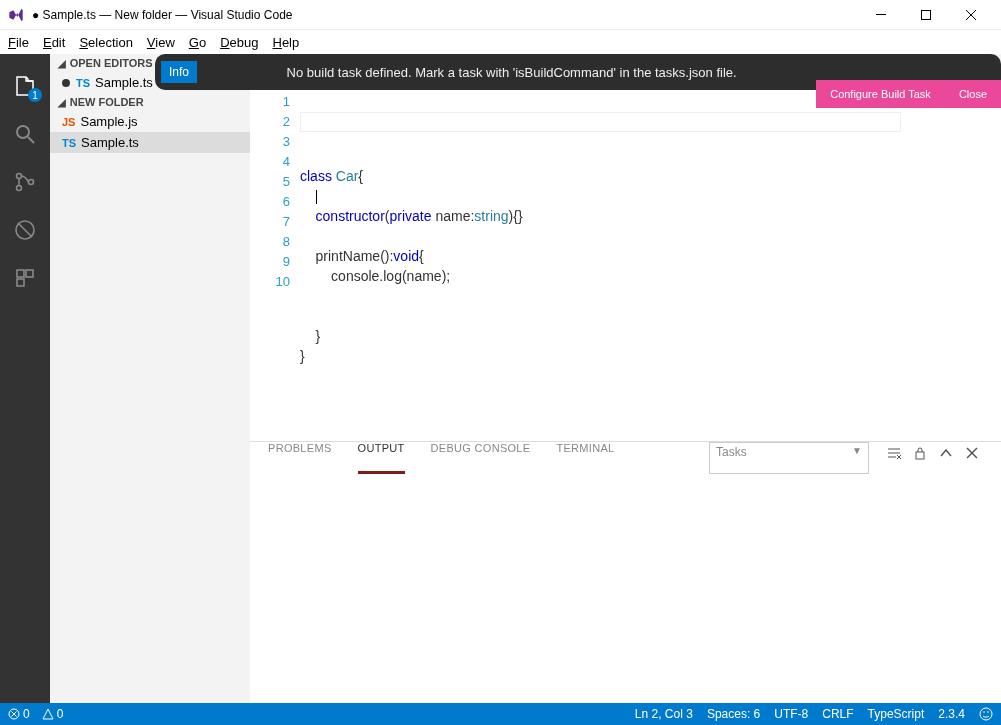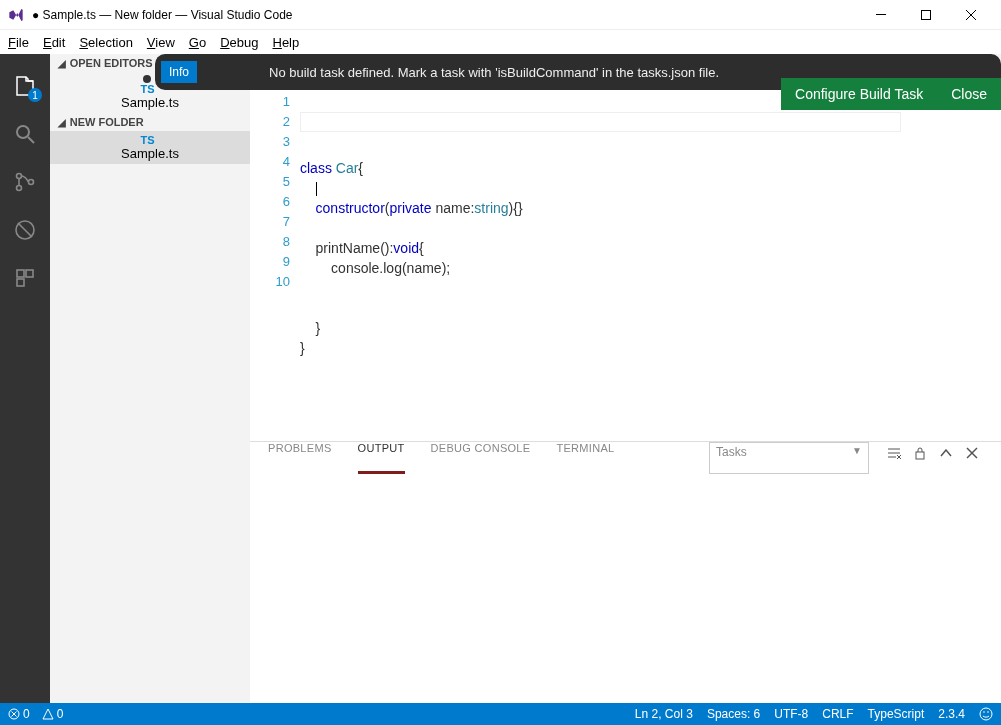--- a/index.html
+++ b/index.html
@@ -15,37 +15,37 @@
 .activitybar { width: 50px; background: #333333; display: flex; flex-direction: column; align-items: center; padding-top: 8px; }
 .activitybar .act { width: 50px; height: 48px; display: flex; align-items: center; justify-content: center; cursor: pointer; position: relative; }
 .act svg { fill: #888; }
 .act.active svg { fill: #fff; }
 .badge { position: absolute; bottom: 8px; right: 8px; background: #007acc; color: #fff; font-size: 10px; border-radius: 50%; width: 14px; height: 14px; display: flex; align-items: center; justify-content: center; }
 .sidebar { width: 200px; background: #f3f3f3; display: flex; flex-direction: column; font-size: 13px; }
 .sidebar-title { padding: 8px 12px; font-size: 11px; color: #555; letter-spacing: 0.5px; }
 .section-head { padding: 3px 8px; display: flex; align-items: center; font-size: 11px; font-weight: bold; color: #444; cursor: pointer; }
 .section-head .tw { margin-right: 4px; font-size: 10px; }
 .unsaved-badge { background: #000000; color: #fff; font-size: 9px; padding: 1px 4px; border-radius: 2px; margin-left: 4px; }
-.file-item { padding: 3px 12px 3px 12px; display: flex; align-items: center; cursor: pointer; font-size: 13px; flex-direction: column; }
+.file-item { padding: 3px 12px 3px 12px; display: flex; align-items: center; cursor: pointer; font-size: 13px; }
 .file-item.active { background: #dcdcdc; }
 .file-item .dot { width: 8px; height: 8px; border-radius: 50%; background: #333; margin-right: 6px; }
 .file-item .ext { font-size: 11px; margin-right: 5px; font-weight: bold; }
 .ext.ts { color: #0288d1; }
 .ext.js { color: #e65100; }
 .editor-area { flex: 1; display: flex; flex-direction: column; min-height: 0; position: relative; }
 .notification { position: absolute; top: 0; left: -95px; right: 0; height: 36px; background: #2d2d2d; display: flex; align-items: center; font-size: 13px; color: #eee; z-index: 5; border-radius: 10px; }
 .notif-tag { background: #007acc; color: #fff; padding: 4px 8px; margin-right: 10px; margin-left: 6px; font-size: 12px; }
 .notif-msg { flex: 1; text-align: center; }
-.notif-btn { background: #15803d; color: #fff; padding: 8px 14px; cursor: pointer; font-size: 14px; margin-top: 44px; }
+.notif-btn { background: #ec4899; color: #fff; padding: 8px 14px; cursor: pointer; font-size: 11px; margin-top: 44px; }
 .tab-strip { height: 36px; background: #f3f3f3; display: flex; align-items: center; padding-right: 6px; }
 .tab-spacer { flex: 1; }
 .tab-action { width: 24px; height: 24px; margin-left: 4px; cursor: pointer; display: flex; align-items: center; justify-content: center; color: #555; }
 .code-pane { flex: 1; display: flex; font-family: Consolas, monospace; font-size: 14px; min-height: 0; position: relative; background: #fff; }
 .gutter { width: 50px; text-align: right; color: #2e9ccc; padding: 2px 10px 0 0; line-height: 20px; font-size: 13px; }
-.code { flex: 1; padding-top: 8px; line-height: 20px; white-space: pre; color: #333; position: relative; }
+.code { flex: 1; padding-top: 16px; line-height: 20px; white-space: pre; color: #333; position: relative; }
 .current-line-bg { position: absolute; left: 0; right: 40px; height: 20px; border: 1px solid #eee; top: 22px; }
 .kw { color: #0000c0; } .id { color: #267f99; }
 .minimap { width: 60px; border-left: 0; }
 .cursor-bar { display: inline-block; width: 1px; height: 14px; background: #000; vertical-align: middle; }
 .panel { height: 262px; border-top: 1px solid #ddd; display: flex; flex-direction: column; }
 .panel-tabs { height: 32px; display: flex; padding: 0 18px; font-size: 11px; color: #888; }
 .panel-tab { margin-right: 26px; cursor: pointer; letter-spacing: 0.3px; }
 .panel-tab.active { color: #333; border-bottom: 3px solid #7f1d1d; padding-bottom: 21px; }
 .panel-spacer { flex: 1; }
 .panel-select { border: 1px solid #ccc; font-size: 12px; padding: 2px 22px 2px 6px; margin-right: 10px; background: #fff; position: relative; width: 160px; }
@@ -141,20 +141,24 @@
     </div>
     <div class="file-item">
       <span class="dot"></span>
       <span class="ext ts">TS</span>
       <span>Sample.ts</span>
     </div>
     <div class="section-head">
       <span class="tw">◢</span>
       <span>NEW FOLDER</span>
     </div>
+    <div class="file-item">
+      <span class="ext js">JS</span>
+      <span>Sample.js</span>
+    </div>
     <div class="file-item active">
       <span class="ext ts">TS</span>
       <span>Sample.ts</span>
     </div>
   </div>
 
   <div class="editor-area">
     <div class="notification">
       <span class="notif-tag">Info</span>
       <span class="notif-msg">No build task defined. Mark a task with 'isBuildCommand' in the tasks.json file.</span>

